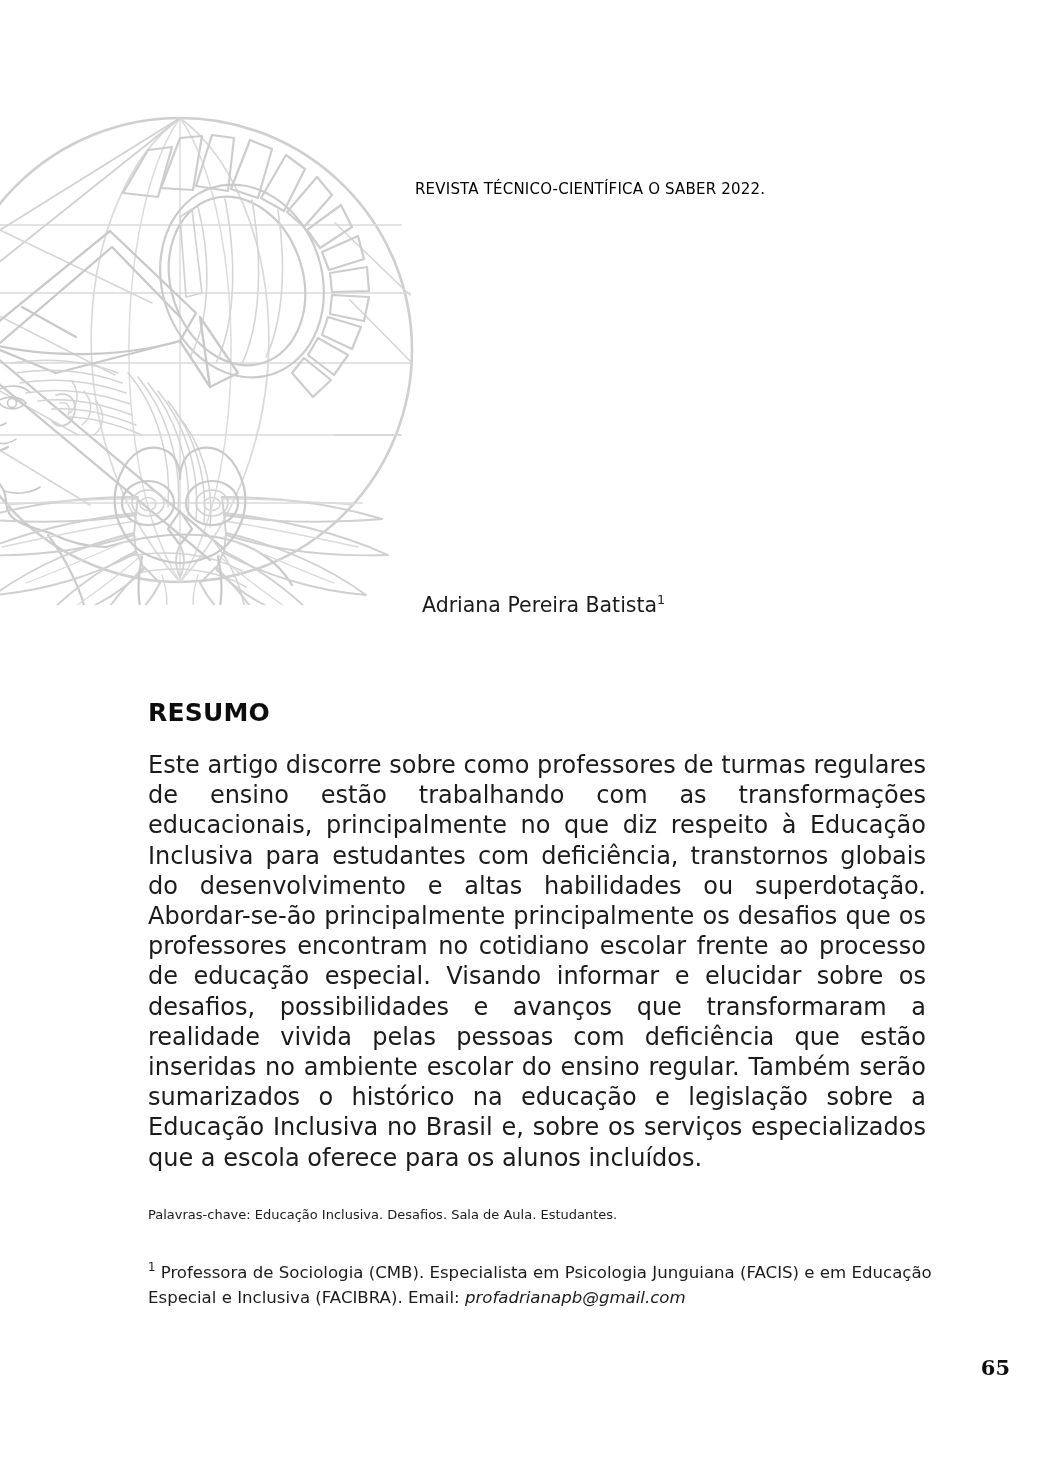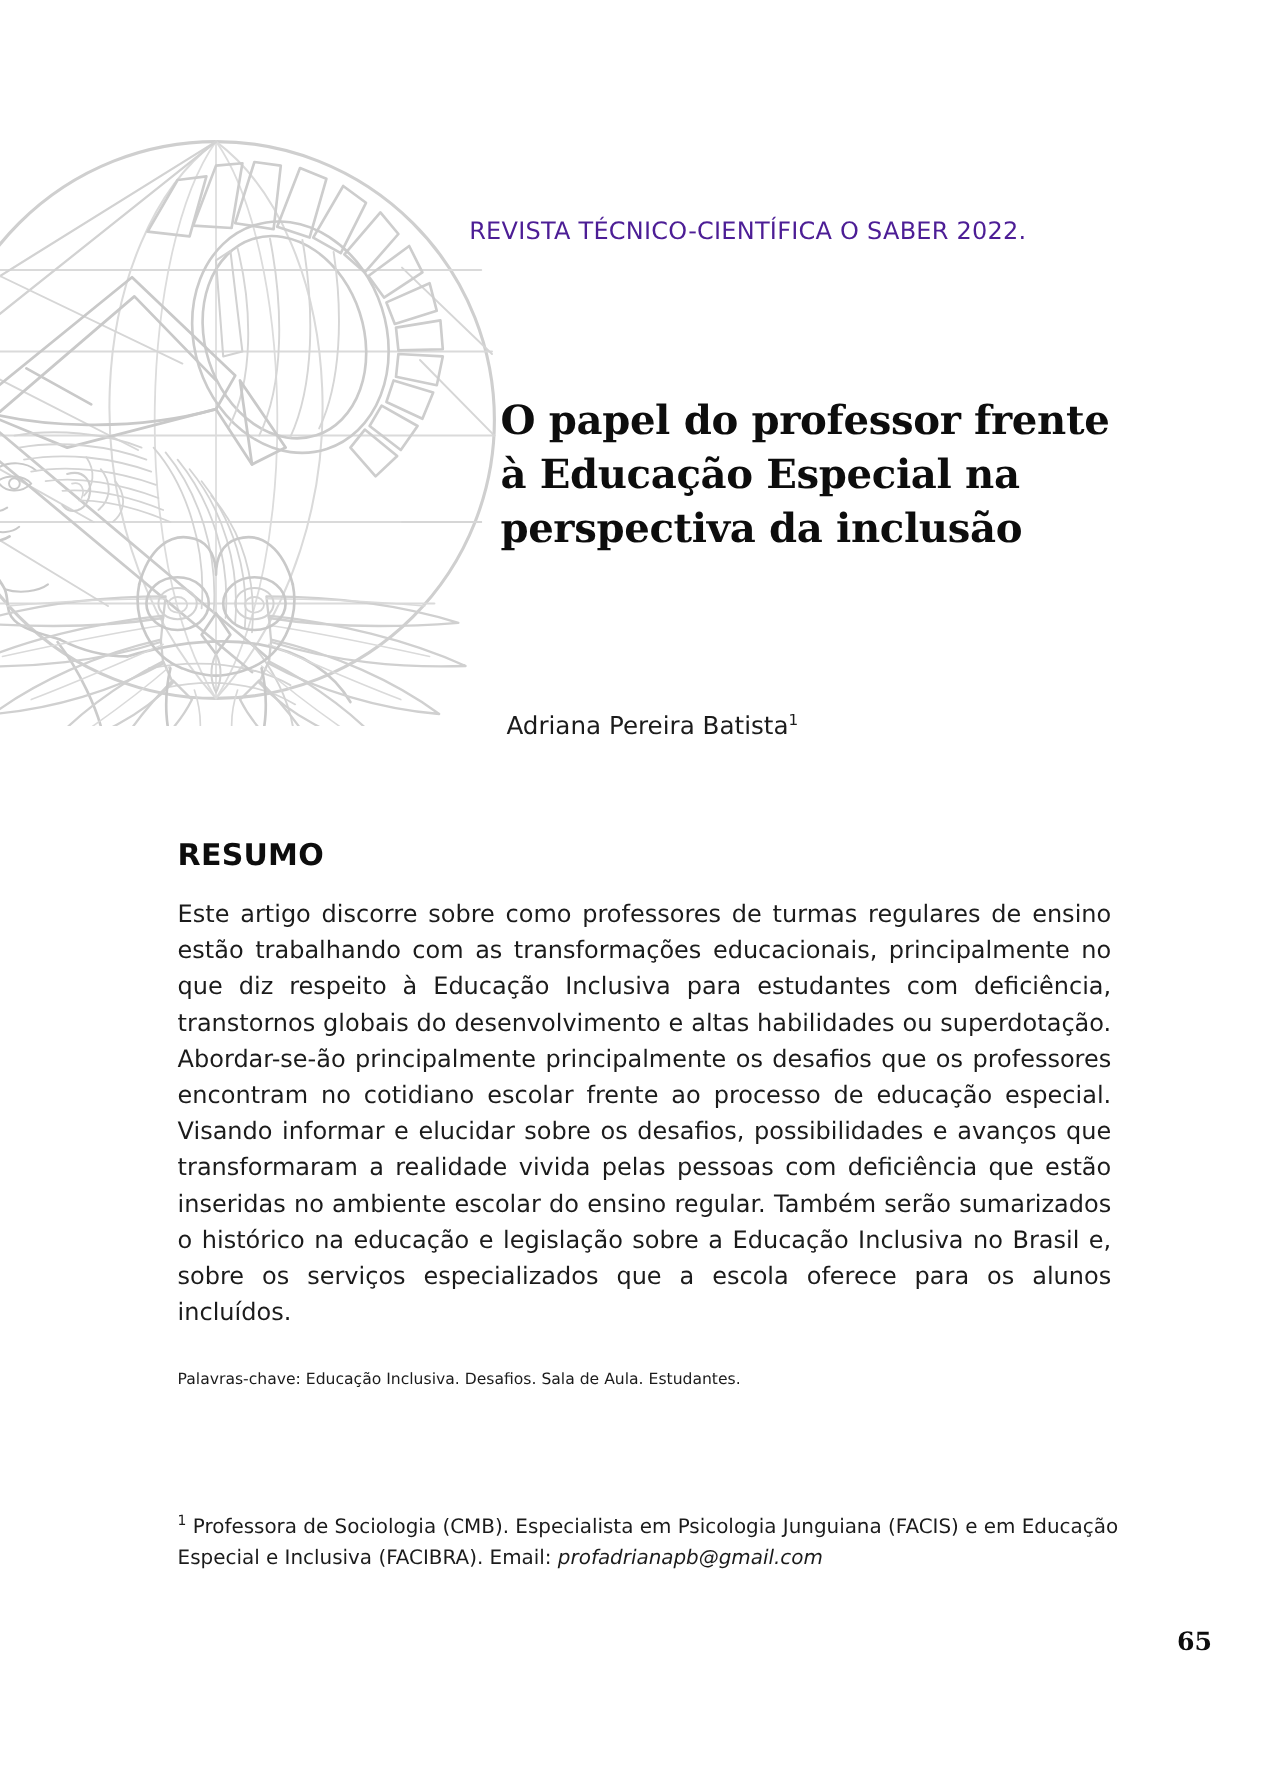--- a/index.html
+++ b/index.html
@@ -34,25 +34,25 @@
 
   
   .page {
     position: absolute;
     inset: 0;
     z-index: 2;
   }
 
   #journal-header {
     position: absolute;
-    left: 391px;
+    left: 415px;
     top: 180px;
-    font-size: 20px;
+    font-size: 15px;
     letter-spacing: 0.2px;
-    color: #4c1d95;
+    color: #000000;
     white-space: nowrap;
   }
 
   #article-title {
     position: absolute;
     left: 417px;
     top: 306px;
     width: 500px;
     font-family: "DejaVu Serif", serif;
     font-weight: bold;
@@ -84,21 +84,21 @@
   }
   #abstract-heading {
     font-size: 25px;
     font-weight: bold;
     letter-spacing: 0.2px;
     line-height: 26px;
     margin-bottom: 1px;
     color: #0d0d0d;
   }
   #abstract-body {
-    font-size: 20px;
+    font-size: 24px;
     line-height: 30.2px;
     text-align: justify;
     text-justify: inter-word;
     color: #1b1b1b;
     hyphens: none;
   }
   #keywords-line {
     margin-top: 27px;
     font-size: 13px;
     line-height: 30px;
@@ -297,25 +297,20 @@
       <path d="M282 470 C 288 488 288 506 284 520" stroke="#d8d8d8" stroke-width="1.4"></path>
       <path d="M318 470 C 312 488 312 506 316 520" stroke="#d8d8d8" stroke-width="1.4"></path>
     </g>
   </svg>
 </div>
 
 <div class="page">
 
   <div id="journal-header">REVISTA TÉCNICO-CIENTÍFICA O SABER 2022.</div>
 
-  <h1 id="article-title">
-    <span class="tline">O papel do professor frente</span>
-    <span class="tline">à Educação Especial na</span>
-    <span class="tline">perspectiva da inclusão</span>
-  </h1>
 
   <div id="author-line">
     <span>Adriana Pereira Batista</span><sup>1</sup>
   </div>
 
   <section id="abstract-block">
     <div id="abstract-heading">RESUMO</div>
     <p id="abstract-body">Este artigo discorre sobre como professores de turmas regulares de ensino estão trabalhando com as transformações educacionais, principalmente no que diz respeito à Educação Inclusiva para estudantes com deficiência, transtornos globais do desenvolvimento e altas habilidades ou superdotação. Abordar-se-ão principalmente principalmente os desafios que os professores encontram no cotidiano escolar frente ao processo de educação especial. Visando informar e elucidar sobre os desafios, possibilidades e avanços que transformaram a realidade vivida pelas pessoas com deficiência que estão inseridas no ambiente escolar do ensino regular. Também serão sumarizados o histórico na educação e legislação sobre a Educação Inclusiva no Brasil e, sobre os serviços especializados que a escola oferece para os alunos incluídos.</p>
     <p id="keywords-line">Palavras-chave: Educação Inclusiva. Desafios. Sala de Aula. Estudantes.</p>
   </section>

